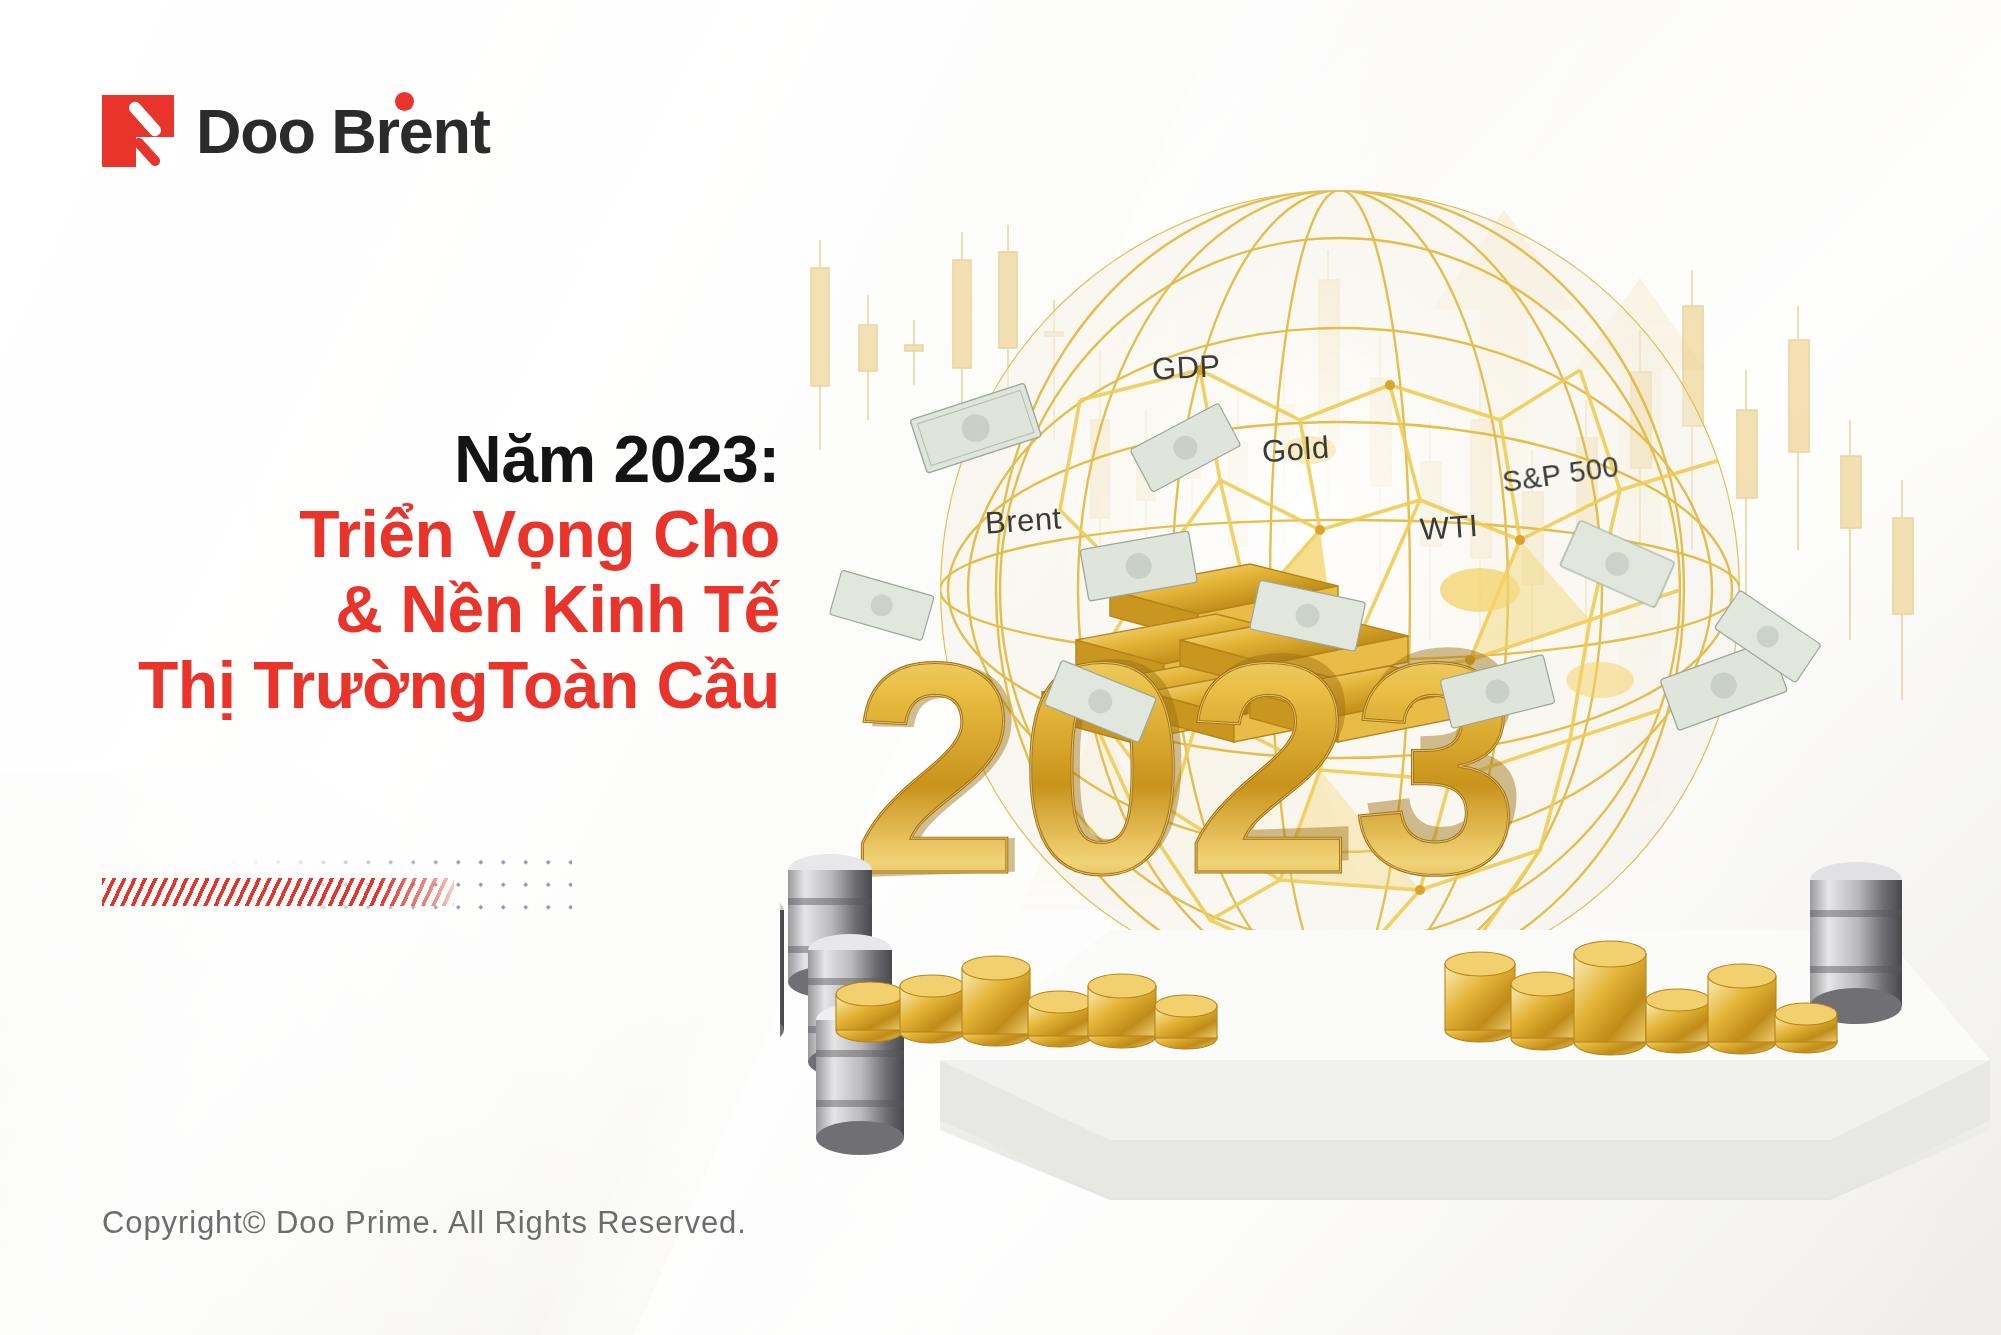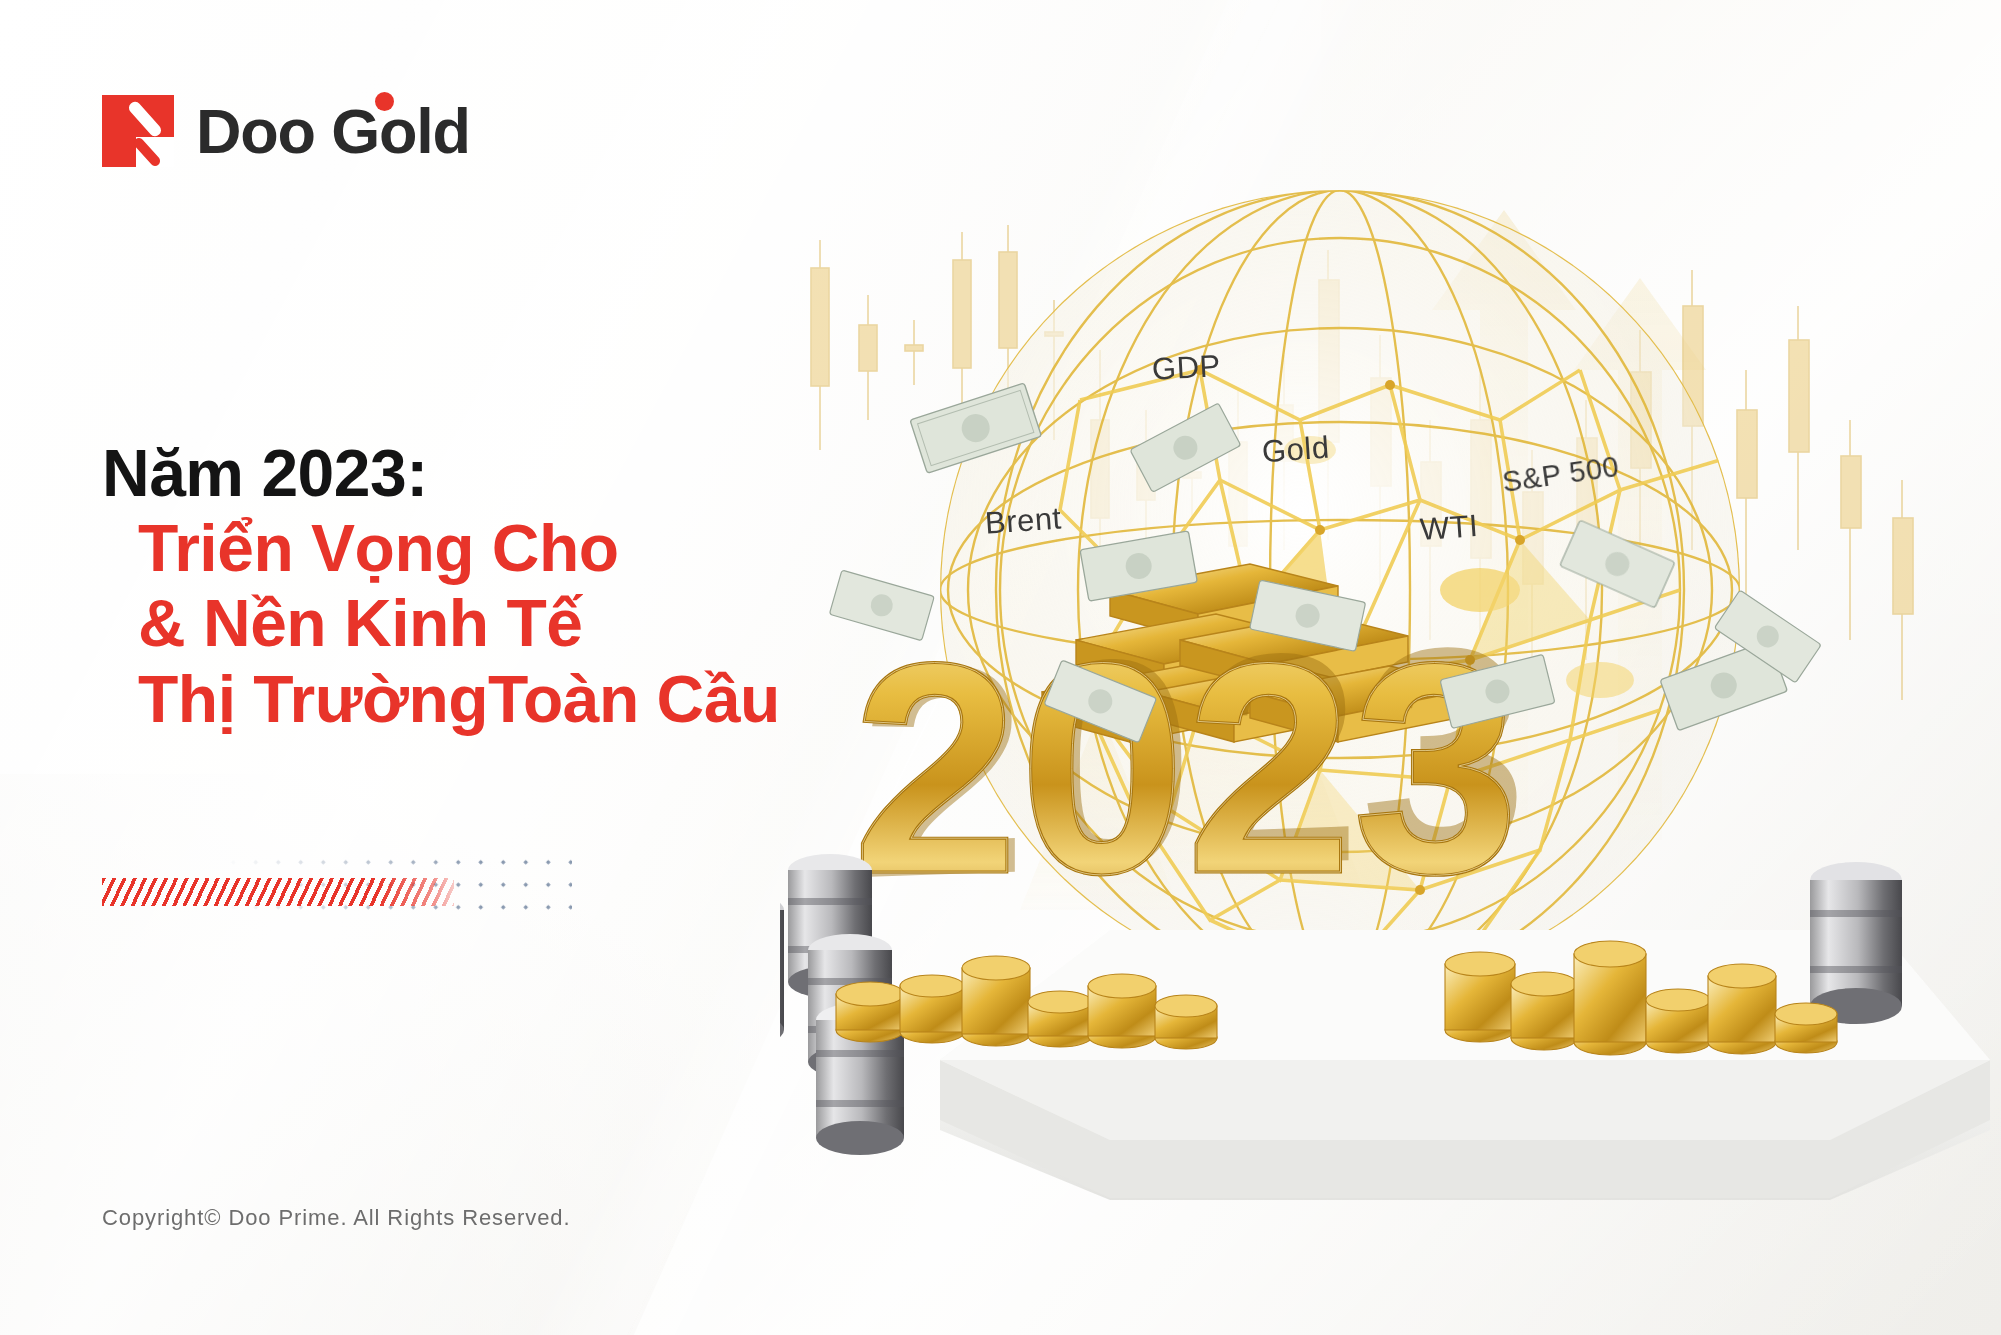--- a/index.html
+++ b/index.html
@@ -61,22 +61,23 @@
     color:#2b2b2b; line-height:1; white-space:nowrap;
     position:relative;
   }
   .logo-dot{
     position:absolute; width:19px; height:19px; border-radius:50%;
     background:#e8342a; right:76px; top:-3px;
   }
 
   
   #headline{
-    position:absolute; left:102px; top:436px;
+    position:absolute; left:102px; top:422px;
     line-height:1.14;
+    text-align:right;
   }
   .hl-line{
     font-size:66px; font-weight:bold; letter-spacing:-.5px;
     white-space:nowrap;
   }
   .hl-black{ color:#141414; }
   .hl-red{ color:#e8342a;margin-left:36px; }
 
   
   #divider{
@@ -97,21 +98,21 @@
     background:repeating-linear-gradient(115deg,
         #e8342a 0px, #e8342a 3.6px,
         rgba(255,255,255,0) 3.6px, rgba(255,255,255,0) 9.4px);
     -webkit-mask-image:linear-gradient(to right, rgba(0,0,0,1) 0%, rgba(0,0,0,1) 78%, rgba(0,0,0,.55) 94%, rgba(0,0,0,.25) 100%);
             mask-image:linear-gradient(to right, rgba(0,0,0,1) 0%, rgba(0,0,0,1) 78%, rgba(0,0,0,.55) 94%, rgba(0,0,0,.25) 100%);
   }
 
   
   #copyright{
     position:absolute; left:102px; top:1205px;
-    font-size:22px; color:#6d6d6d; letter-spacing:.9px;
+    font-size:31px; color:#6d6d6d; letter-spacing:.9px;
   }
 
   
   #art{
     position:absolute; left:780px; top:120px;
     width:1221px; height:1100px;
   }
   #art svg{ display:block; width:100%; height:100%; }
   .art-label{
     position:absolute;
@@ -137,21 +138,21 @@
 
   <div id="logo">
     <span class="logo-mark">
       <svg viewBox="0 0 72 72" xmlns="http://www.w3.org/2000/svg" aria-hidden="true">
         <path d="M0 0 H72 V42 H34 V72 H0 Z" fill="#e8342a"></path>
         <rect x="34" y="42" width="38" height="30" fill="#ffffff"></rect>
         <rect x="37" y="3" width="12" height="42" rx="6" fill="#ffffff" transform="rotate(-42 43 24)"></rect>
         <rect x="40" y="40" width="10" height="34" rx="5" fill="#e8342a" transform="rotate(-42 45 57)"></rect>
       </svg>
     </span>
-    <span class="logo-word">Doo Gold</span>
+    <span class="logo-word">Doo Brent</span>
     <span class="logo-dot"></span>
   </div>
 
   <div id="headline">
     <div class="hl-line hl-black">Năm 2023:</div>
     <div class="hl-line hl-red">Triển Vọng Cho</div>
     <div class="hl-line hl-red">&amp; Nền Kinh Tế</div>
     <div class="hl-line hl-red">Thị TrườngToàn Cầu</div>
   </div>
 

